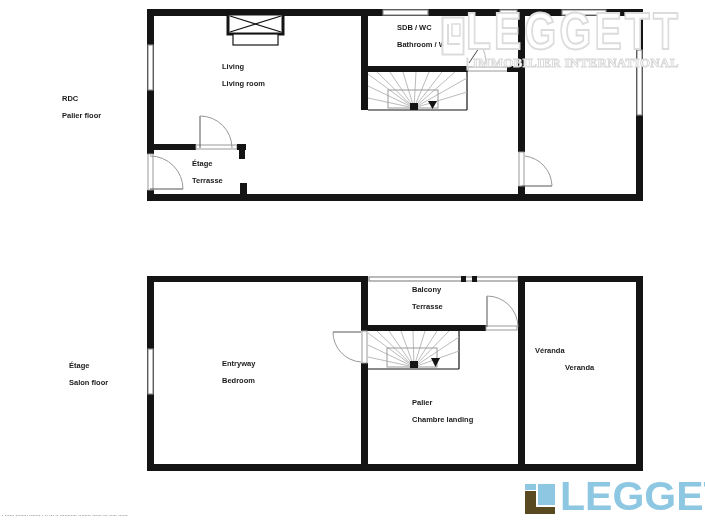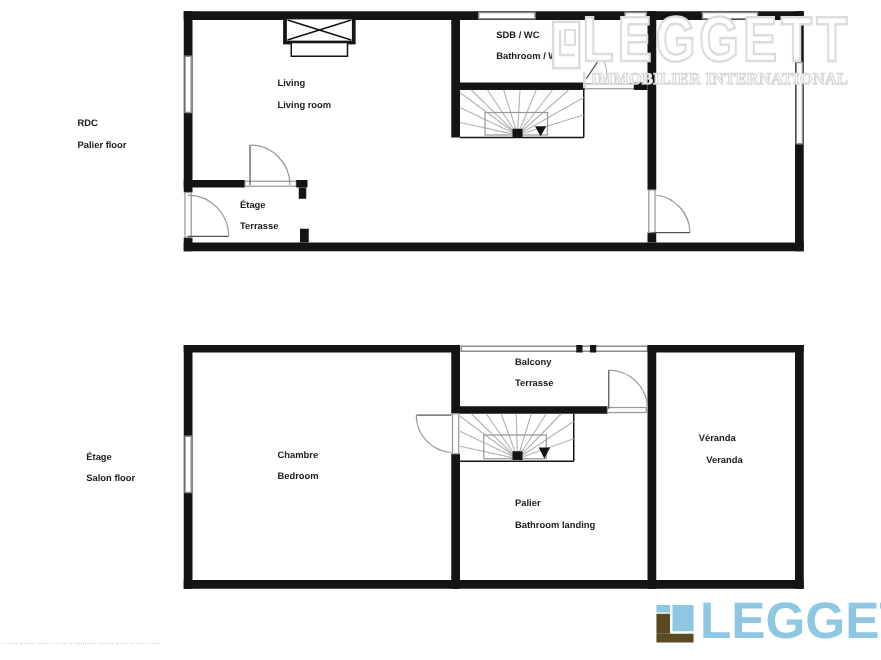--- a/index.html
+++ b/index.html
@@ -126,27 +126,27 @@
   <div class="lbl" style="left:62px;top:112px">Palier floor</div>
   <div class="lbl" style="left:222px;top:63px">Living</div>
   <div class="lbl" style="left:222px;top:80px">Living room</div>
   <div class="lbl" style="left:397px;top:24px">SDB / WC</div>
   <div class="lbl" style="left:397px;top:41px">Bathroom / WC</div>
   <div class="lbl" style="left:192px;top:160px">Étage</div>
   <div class="lbl" style="left:192px;top:177px">Terrasse</div>
 
   <div class="lbl" style="left:69px;top:362px">Étage</div>
   <div class="lbl" style="left:69px;top:379px">Salon floor</div>
-  <div class="lbl" style="left:222px;top:360px">Chambre</div>
+  <div class="lbl" style="left:222px;top:360px">Entryway</div>
   <div class="lbl" style="left:222px;top:377px">Bedroom</div>
   <div class="lbl" style="left:412px;top:286px">Balcony</div>
   <div class="lbl" style="left:412px;top:303px">Terrasse</div>
   <div class="lbl" style="left:412px;top:399px">Palier</div>
-  <div class="lbl" style="left:412px;top:416px">Bathroom landing</div>
-  <div class="lbl" style="left:559px;top:347px">Véranda</div>
+  <div class="lbl" style="left:412px;top:416px">Chambre landing</div>
+  <div class="lbl" style="left:535px;top:347px">Véranda</div>
   <div class="lbl" style="left:565px;top:364px">Veranda</div>
 
   <div id="wm">
     <svg width="24" height="40" viewBox="0 0 24 40" style="position:absolute;left:0;top:0">
       <rect x="1.5" y="1.5" width="21" height="37" fill="#ffffff" stroke="#dcdcdc" stroke-width="2"></rect>
       <path d="M7,8 V28 H19" fill="none" stroke="#dcdcdc" stroke-width="2"></path>
       <rect x="11" y="8" width="8" height="12" fill="#ffffff" stroke="#dcdcdc" stroke-width="1.5"></rect>
     </svg>
     <div id="wm-text">LEGGETT</div>
     <div id="wm-sub">| IMMOBILIER INTERNATIONAL</div>

